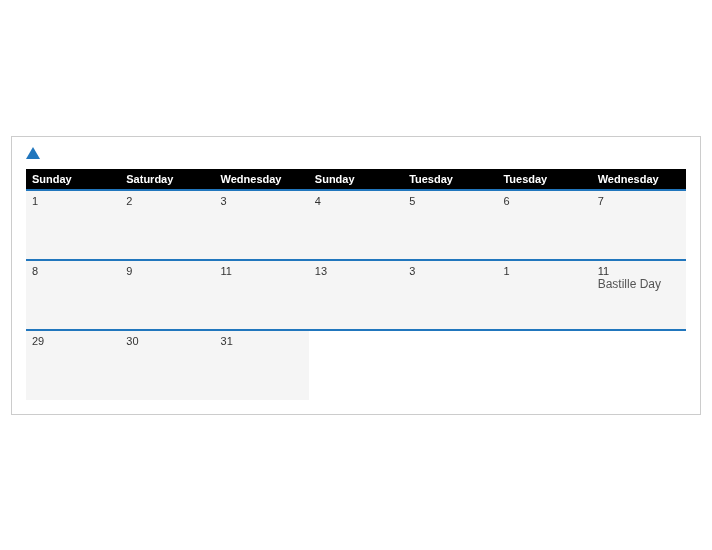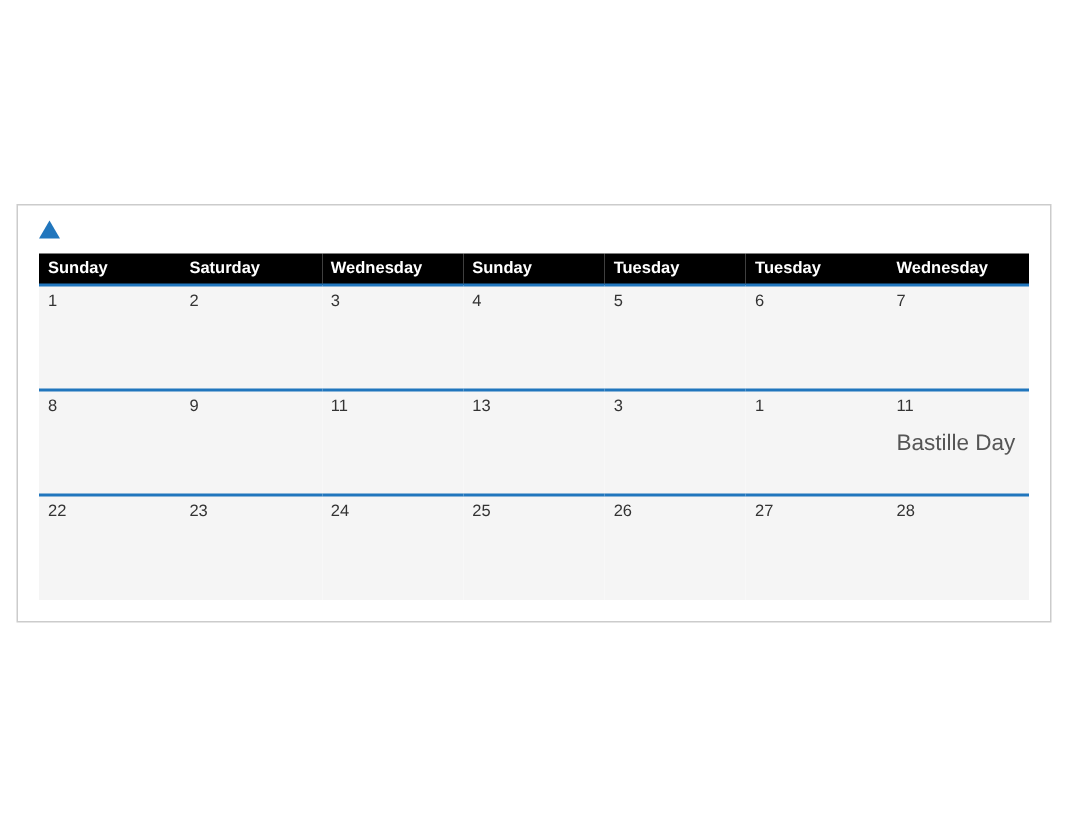--- a/index.html
+++ b/index.html
@@ -89,23 +89,23 @@
     }
     .calendar-grid tr:nth-child(even) td {
       background: #f5f5f5;
     }
     .day-number {
       font-size: 11px;
       color: #333;
       display: block;
     }
     .holiday-label {
-      font-size: 15px;
+      font-size: 12px;
       color: #555;
-      margin-top: 10px;
+      margin-top: 0;
       display: block;
     }
     .empty-cell {
       background: #fff !important;
       border-top: 2px solid #2176bd;
     }
   </style>
 </head>
 <body>
 
@@ -177,36 +177,28 @@
           <td>
             <span class="day-number">1</span>
           </td>
           <td>
             <span class="day-number">11</span>
             <span class="holiday-label">Bastille Day</span>
           </td>
         </tr>
         <tr>
           <td>
-            <span class="day-number">22</span>
-          </td>
-          <td>
-            <span class="day-number">23</span>
-          </td>
-          <td>
-            <span class="day-number">24</span>
-          </td>
-          <td>
-            <span class="day-number">25</span>
-          </td>
-          <td>
-            <span class="day-number">26</span>
-          </td>
-          <td>
-            <span class="day-number">27</span>
-          </td>
-          <td>
-            <span class="day-number">28</span>
-          </td>
+            <span class="day-number">29</span>
+          </td>
+          <td>
+            <span class="day-number">30</span>
+          </td>
+          <td>
+            <span class="day-number">31</span>
+          </td>
+          <td class="empty-cell"></td>
+          <td class="empty-cell"></td>
+          <td class="empty-cell"></td>
+          <td class="empty-cell"></td>
         </tr>
       </tbody>
   </table>
 </div>
 
 </body></html>

